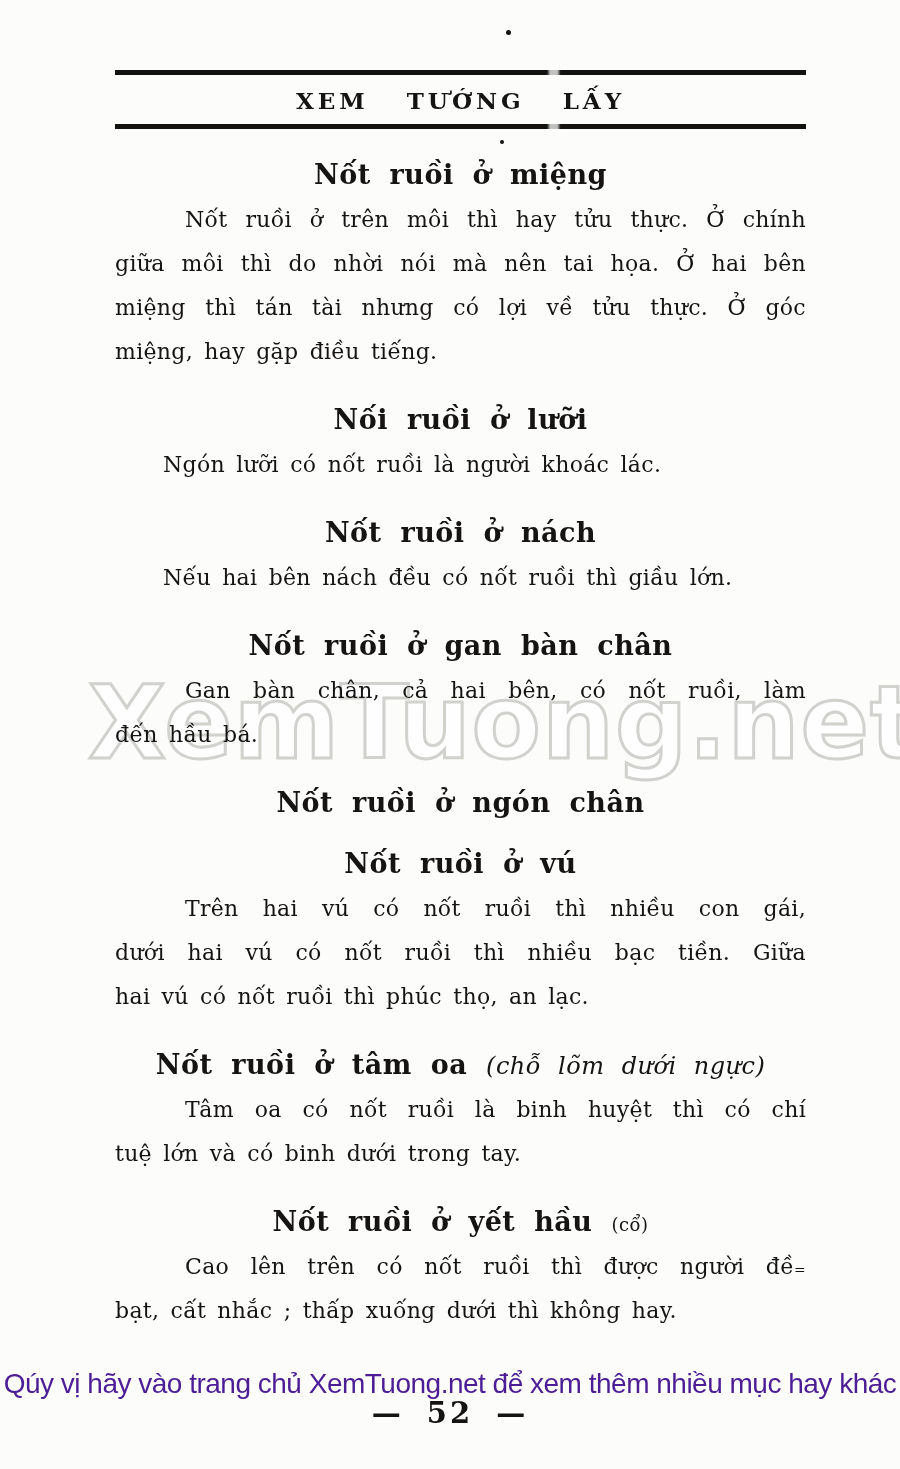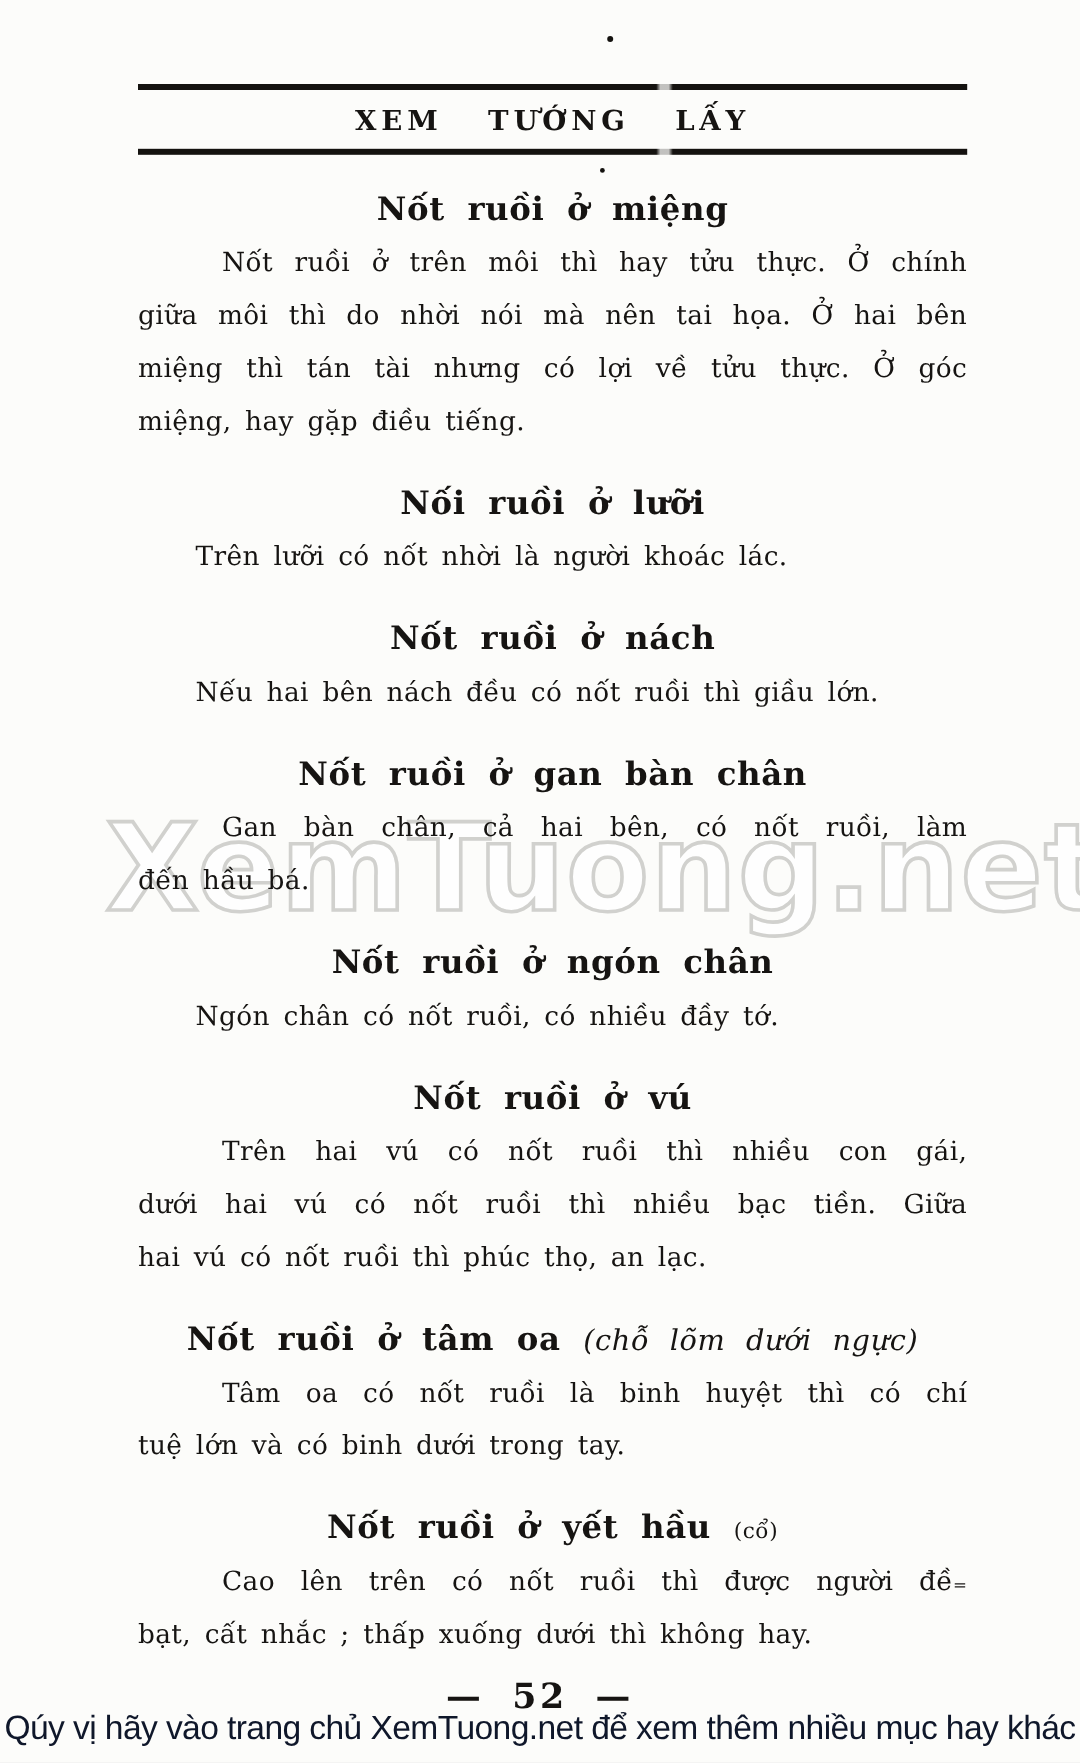--- a/index.html
+++ b/index.html
@@ -74,26 +74,26 @@
     z-index: 1;
     text-align: center;
     font-family: "DejaVu Serif", serif;
     font-weight: bold;
     font-size: 29px;
     letter-spacing: 3px;
     word-spacing: 10px;
   }
   .site-footer {
     position: absolute;
-    top: 1424px; left: 0; right: 0;
+    top: 1368px; left: 0; right: 0;
     z-index: 2;
     text-align: center;
     font-family: "Liberation Sans", sans-serif;
     font-size: 28px;
-    color: #0f172a;
+    color: #4c1d95;
     letter-spacing: -0.5px;
   }
   .speck {
     position: absolute;
     width: 5px; height: 5px;
     background: #14120f;
     border-radius: 50%;
     z-index: 1;
   }
   .speck-1 { top: 30px; left: 506px; }
@@ -117,38 +117,35 @@
     <div class="sec-h">Nốt ruồi ở miệng</div>
     <div class="para">
       <div class="line just indent">Nốt ruồi ở trên môi thì hay tửu thực. Ở chính</div>
       <div class="line just">giữa môi thì do nhời nói mà nên tai họa. Ở hai bên</div>
       <div class="line just">miệng thì tán tài nhưng có lợi về tửu thực. Ở góc</div>
       <div class="line">miệng, hay gặp điều tiếng.</div>
     </div>
 
     <div class="sec-h">Nối ruồi ở lưỡi</div>
     <div class="para">
-      <div class="line indent-sm">Trên lưỡi có nốt nhời là người khoác lác.</div>
+      <div class="line indent-sm">Ngón lưỡi có nốt ruồi là người khoác lác.</div>
     </div>
 
     <div class="sec-h">Nốt ruồi ở nách</div>
     <div class="para">
       <div class="line indent-sm">Nếu hai bên nách đều có nốt ruồi thì giầu lớn.</div>
     </div>
 
     <div class="sec-h">Nốt ruồi ở gan bàn chân</div>
     <div class="para">
       <div class="line just indent">Gan bàn chân, cả hai bên, có nốt ruồi, làm</div>
       <div class="line">đến hầu bá.</div>
     </div>
 
     <div class="sec-h">Nốt ruồi ở ngón chân</div>
-    <div class="para">
-      <div class="line indent-sm">Ngón chân có nốt ruồi, có nhiều đầy tớ.</div>
-    </div>
 
     <div class="sec-h">Nốt ruồi ở vú</div>
     <div class="para">
       <div class="line just indent">Trên hai vú có nốt ruồi thì nhiều con gái,</div>
       <div class="line just">dưới hai vú có nốt ruồi thì nhiều bạc tiền. Giữa</div>
       <div class="line">hai vú có nốt ruồi thì phúc thọ, an lạc.</div>
     </div>
 
     <div class="sec-h"><span>Nốt ruồi ở tâm oa</span> <span class="note">(chỗ lõm dưới ngực)</span></div>
     <div class="para">

